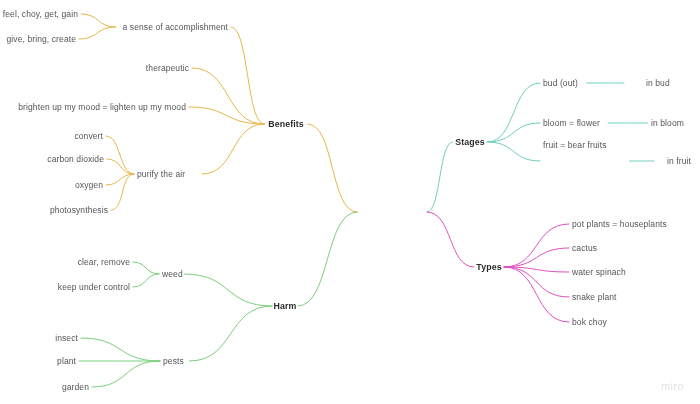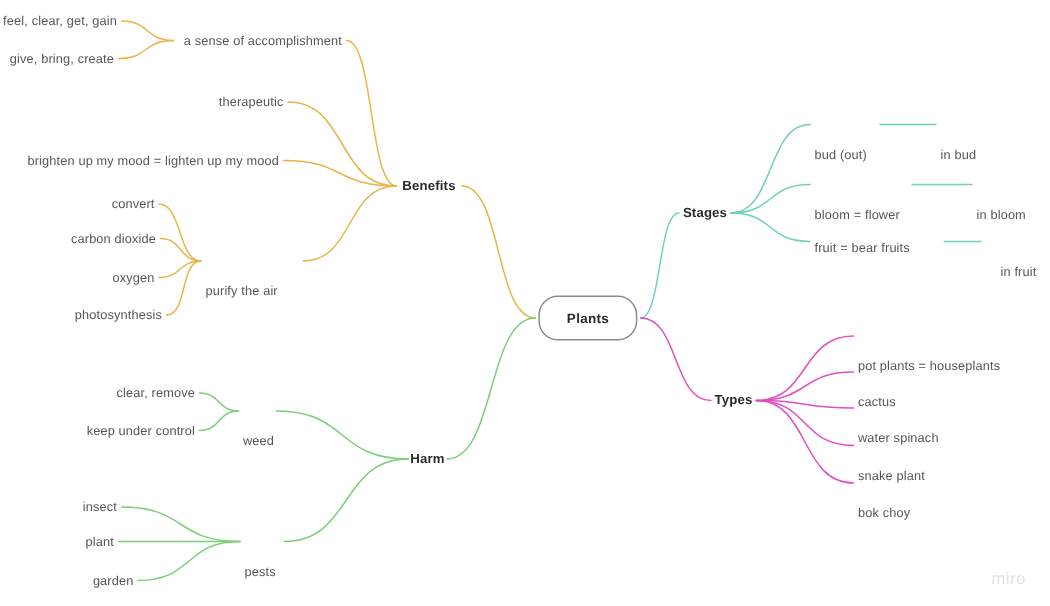--- a/index.html
+++ b/index.html
@@ -32,21 +32,21 @@
     white-space: nowrap;
     line-height: 1;
     letter-spacing: 0.1px;
   }
   .node.leaf { color: #555555; }
   .node.branch {
     font-weight: bold;
     color: #2b2b2b;
     font-size: 8.8px;
   }
-  .node.anchor-left  { transform: translate(0, -50%); margin-top: 20px; }
+  .node.anchor-left  { transform: translate(0, -50%); }
   .node.anchor-right { transform: translate(-100%, -50%); }
   .node.anchor-mid   { transform: translate(-50%, -50%); }
 
   #root {
     position: absolute;
     transform: translate(-50%, -50%);
     border: 1.2px solid #8b8b8b;
     border-radius: 13px;
     background: #ffffff;
     padding: 9px 18px;
@@ -99,46 +99,45 @@
       <path d="M 427 212 C 452.7895 212, 448.1005 267, 473.89 267" stroke="#E24FC0" stroke-width="1" fill="none" stroke-linecap="round"></path>
       <path d="M 504.11 267 C 539.7995 267, 533.3105 224, 569 224" stroke="#E24FC0" stroke-width="1" fill="none" stroke-linecap="round"></path>
       <path d="M 504.11 267 C 539.7995 267, 533.3105 248, 569 248" stroke="#E24FC0" stroke-width="1" fill="none" stroke-linecap="round"></path>
       <path d="M 504.11 267 C 539.7995 267, 533.3105 272, 569 272" stroke="#E24FC0" stroke-width="1" fill="none" stroke-linecap="round"></path>
       <path d="M 504.11 267 C 539.7995 267, 533.3105 297, 569 297" stroke="#E24FC0" stroke-width="1" fill="none" stroke-linecap="round"></path>
       <path d="M 504.11 267 C 539.7995 267, 533.3105 322, 569 322" stroke="#E24FC0" stroke-width="1" fill="none" stroke-linecap="round"></path>
     </svg>
   <div id="nodes-layer">
       <div class="node branch anchor-mid" style="left: 286px; top: 124px;">Benefits</div>
       <div class="node leaf anchor-right" style="left: 228px; top: 27px;">a sense of accomplishment</div>
-      <div class="node leaf anchor-right" style="left: 78px; top: 14px;">feel, clear, get, gain</div>
+      <div class="node leaf anchor-right" style="left: 78px; top: 14px;">feel, choy, get, gain</div>
       <div class="node leaf anchor-right" style="left: 76px; top: 39px;">give, bring, create</div>
       <div class="node leaf anchor-right" style="left: 189px; top: 68px;">therapeutic</div>
       <div class="node leaf anchor-right" style="left: 186px; top: 107px;">brighten up my mood = lighten up my mood</div>
       <div class="node leaf anchor-left" style="left: 137px; top: 174px;">purify the air</div>
       <div class="node leaf anchor-right" style="left: 103px; top: 136px;">convert</div>
       <div class="node leaf anchor-right" style="left: 104px; top: 159px;">carbon dioxide</div>
       <div class="node leaf anchor-right" style="left: 103px; top: 185px;">oxygen</div>
       <div class="node leaf anchor-right" style="left: 108px; top: 210px;">photosynthesis</div>
       <div class="node branch anchor-mid" style="left: 285px; top: 306px;">Harm</div>
       <div class="node leaf anchor-left" style="left: 162px; top: 274px;">weed</div>
       <div class="node leaf anchor-right" style="left: 130px; top: 262px; padding-left: 37px;">clear, remove</div>
       <div class="node leaf anchor-right" style="left: 130px; top: 287px;">keep under control</div>
       <div class="node leaf anchor-left" style="left: 163px; top: 361px;">pests</div>
       <div class="node leaf anchor-right" style="left: 78px; top: 338px;">insect</div>
       <div class="node leaf anchor-right" style="left: 76px; top: 361px;">plant</div>
       <div class="node leaf anchor-right" style="left: 89px; top: 387px;">garden</div>
       <div class="node branch anchor-mid" style="left: 470px; top: 142px;">Stages</div>
       <div class="node leaf anchor-left" style="left: 543px; top: 83px;">bud (out)</div>
-      <div class="node leaf anchor-left" style="left: 627px; top: 83px;">in bud</div>
+      <div class="node leaf anchor-left" style="left: 646px; top: 83px;">in bud</div>
       <div class="node leaf anchor-left" style="left: 543px; top: 123px;">bloom = flower</div>
       <div class="node leaf anchor-left" style="left: 651px; top: 123px;">in bloom</div>
       <div class="node leaf anchor-left" style="left: 543px; top: 145px;">fruit = bear fruits</div>
       <div class="node leaf anchor-left" style="left: 667px; top: 161px;">in fruit</div>
       <div class="node branch anchor-mid" style="left: 489px; top: 267px;">Types</div>
       <div class="node leaf anchor-left" style="left: 572px; top: 224px;">pot plants = houseplants</div>
       <div class="node leaf anchor-left" style="left: 572px; top: 248px;">cactus</div>
       <div class="node leaf anchor-left" style="left: 572px; top: 272px;">water spinach</div>
       <div class="node leaf anchor-left" style="left: 572px; top: 297px;">snake plant</div>
       <div class="node leaf anchor-left" style="left: 572px; top: 322px;">bok choy</div>
     </div>
-  <div id="root" style="left: 392px; top: 212px;">Plants</div>
   <div id="watermark">miro</div>
 </div>
 
 </body></html>

